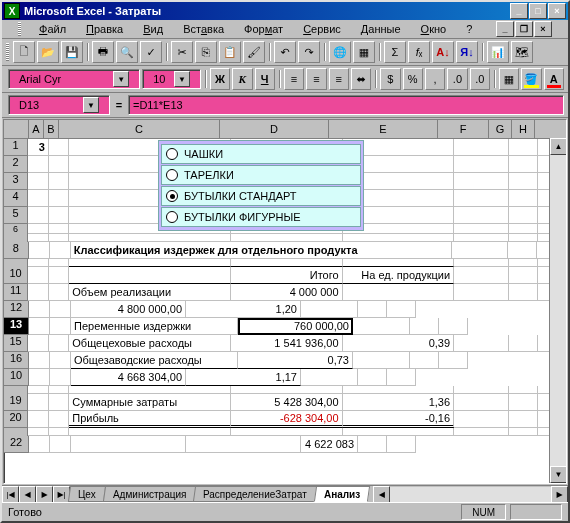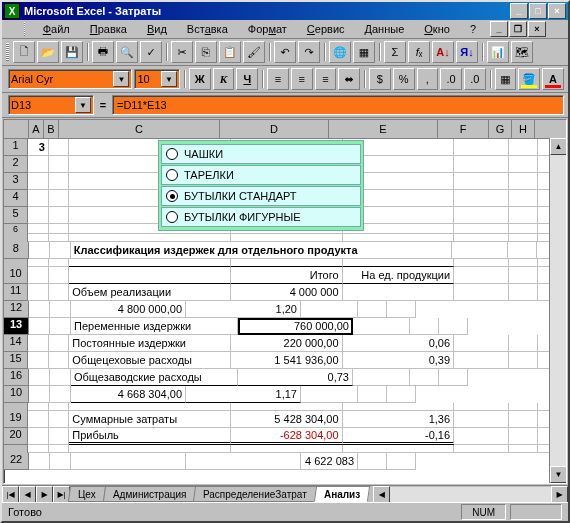--- a/index.html
+++ b/index.html
@@ -2,31 +2,31 @@
 <html><head>
 <meta charset="utf-8">
 <style>
   html, body { margin:0; padding:0; font-family: "Tahoma", "MS Sans Serif", sans-serif; font-size:11px; color:#000; background:#c0c0c0; }
   .window { width:570px; height:523px; background:#c0c0c0; border:2px solid; border-color:#dfdfdf #404040 #404040 #dfdfdf; box-sizing:border-box; display:flex; flex-direction:column; }
   .titlebar { height:18px; background:linear-gradient(to right,#000080,#1084d0); color:#fff; display:flex; align-items:center; padding:0 2px; font-weight:bold; }
   .titlebar .xlicon { width:14px; height:14px; background:#008000; color:#fff; display:flex; align-items:center; justify-content:center; font-size:10px; font-weight:bold; margin-right:4px; border:1px solid #000; }
   .titletext { flex:1; }
   .winbtns { display:flex; gap:1px; }
   .winbtn { width:16px; height:14px; background:#c0c0c0; border:1px solid; border-color:#fff #404040 #404040 #fff; display:flex; align-items:center; justify-content:center; font-size:9px; font-family:Arial; font-weight:bold; }
-  .menubar { display:flex; align-items:center; padding:1px 22px; gap:8px; background:#c0c0c0; border-bottom:1px solid #808080; }
+  .menubar { display:flex; align-items:center; padding:1px 16px; gap:8px; background:#c0c0c0; border-bottom:1px solid #808080; }
   .menubar .grip { width:3px; height:14px; background:repeating-linear-gradient(to bottom,#fff 0 1px,#808080 1px 2px); margin-right:4px; }
   .menuitem { padding:2px 6px; cursor:default; }
   .menuitem u { text-decoration:underline; }
   .docbtns { margin-left:auto; display:flex; gap:1px; }
   .toolbar { display:flex; align-items:center; padding:2px 4px; gap:2px; background:#c0c0c0; border-bottom:1px solid #808080; flex-wrap:nowrap; }
   .toolbar .grip { width:3px; height:18px; background:repeating-linear-gradient(to bottom,#fff 0 1px,#808080 1px 2px); margin-right:2px; }
   .tb { width:20px; height:20px; border:1px solid; border-color:#fff #808080 #808080 #fff; background:#c0c0c0; display:flex; align-items:center; justify-content:center; font-size:11px; }
   .sep { width:1px; height:18px; background:#808080; margin:0 2px; box-shadow:1px 0 0 #fff; }
   .fontbar { display:flex; align-items:center; padding:2px 4px; gap:2px; background:#c0c0c0; border-bottom:1px solid #808080; }
-  .combo { height:18px; background:#f97316; border:1px solid; border-color:#808080 #fff #fff #808080; box-shadow:inset 1px 1px 0 #404040; display:flex; align-items:center; padding:0 2px; font-size:11px; }
+  .combo { height:18px; background:#ec4899; border:1px solid; border-color:#808080 #fff #fff #808080; box-shadow:inset 1px 1px 0 #404040; display:flex; align-items:center; padding:0 10px; font-size:11px; }
   .combo .dd { margin-left:auto; width:14px; height:14px; background:#c0c0c0; border:1px solid; border-color:#fff #404040 #404040 #fff; display:flex; align-items:center; justify-content:center; font-size:8px; }
   .btnI { font-style:italic; font-family:"Times New Roman",serif; font-weight:bold; }
   .btnU { text-decoration:underline; font-weight:bold; }
   .formula-row { display:flex; align-items:center; padding:2px 4px; gap:2px; background:#c0c0c0; border-bottom:1px solid #808080; }
   .formula-row .namebox { width:80px; }
   .formula-row .eq { width:14px; text-align:center; font-weight:bold; }
   .formula-row .fx { flex:1; padding-left:4px; }
   .worksheet { flex:1; position:relative; background:#fff; border:1px solid; border-color:#808080 #fff #fff #808080; box-shadow:inset 1px 1px 0 #404040; margin:1px; overflow:hidden; }
   .colhdr { display:flex; height:18px; background:#c0c0c0; border-bottom:1px solid #808080; position:relative; }
   .corner { width:24px; border-right:1px solid #808080; background:#c0c0c0; }
@@ -35,21 +35,21 @@
   .rowhdr.sel { background:#000; color:#fff; }
   .gridbody { position:relative; }
   .grow { display:flex; height:17px; }
   .gcell { border-right:1px solid #c0c0c0; border-bottom:1px solid #c0c0c0; padding:0 3px; overflow:visible; white-space:nowrap; display:flex; align-items:center; }
   .gcell.num { justify-content:flex-end; }
   .gcell.bold { font-weight:bold; }
   .gcell.red { color:#c00; }
   .gcell.botline { border-bottom:1px solid #000 !important; }
   .gcell.dblbot { border-bottom:3px double #000 !important; }
   .gcell.active { outline:2px solid #000; outline-offset:-2px; }
-  .selector { position:absolute; background:#86efac; border:1px solid #7aa; padding:2px; }
+  .selector { position:absolute; background:#c4b5fd; border:1px solid #7aa; padding:2px; }
   .selrow { display:flex; align-items:center; height:18px; padding:0 4px; border:1px solid #7aa; margin:1px 0; background:#d6fdfa; gap:6px; width:190px; }
   .radio { width:10px; height:10px; border-radius:50%; border:1px solid #000; display:flex; align-items:center; justify-content:center; background:#fff;}
   .radio.on::after { content:""; width:5px; height:5px; border-radius:50%; background:#000; }
   .vscroll { position:absolute; right:0; top:18px; bottom:0; width:16px; background:#c0c0c0; border-left:1px solid #808080; display:flex; flex-direction:column; }
   .hscroll { display:flex; align-items:center; height:16px; background:#c0c0c0; border-top:1px solid #808080; }
   .sbbtn { width:15px; height:15px; background:#c0c0c0; border:1px solid; border-color:#fff #404040 #404040 #fff; display:flex; align-items:center; justify-content:center; font-size:8px; }
   .sbtrack { flex:1; background:repeating-conic-gradient(#c0c0c0 0% 25%, #fff 0% 50%) 0/2px 2px; }
   .sheettabs { display:flex; align-items:center; height:16px; background:#c0c0c0; }
   .stab { padding:0 8px; border:1px solid #808080; background:#c0c0c0; font-size:10px; height:14px; display:flex; align-items:center; transform:skewX(-8deg); margin-left:-1px; }
   .stab span { transform:skewX(8deg); }
@@ -309,31 +309,20 @@
           <div class="gcell" style="width:50px"></div>
           <div class="gcell" style="width:22px"></div>
           <div class="gcell" style="width:22px"></div>
         </div>
       <div class="grow">
           <div class="rowhdr sel"><b>13</b></div>
           <div class="gcell" style="width:14px"></div>
           <div class="gcell" style="width:14px"></div>
           <div class="gcell" style="width:160px">Переменные издержки</div>
           <div class="gcell num active" style="width:108px">760 000,00</div>
-          <div class="gcell" style="width:50px"></div>
-          <div class="gcell" style="width:22px"></div>
-          <div class="gcell" style="width:22px"></div>
-        </div>
-      <div class="grow">
-          <div class="rowhdr">14</div>
-          <div class="gcell" style="width:14px"></div>
-          <div class="gcell" style="width:14px"></div>
-          <div class="gcell" style="width:160px">Постоянные издержки</div>
-          <div class="gcell num" style="width:108px">220 000,00</div>
-          <div class="gcell num" style="width:108px">0,06</div>
           <div class="gcell" style="width:50px"></div>
           <div class="gcell" style="width:22px"></div>
           <div class="gcell" style="width:22px"></div>
         </div>
       <div class="grow">
           <div class="rowhdr">15</div>
           <div class="gcell" style="width:14px"></div>
           <div class="gcell" style="width:14px"></div>
           <div class="gcell" style="width:160px">Общецеховые расходы</div>
           <div class="gcell num" style="width:108px">1 541 936,00</div>

